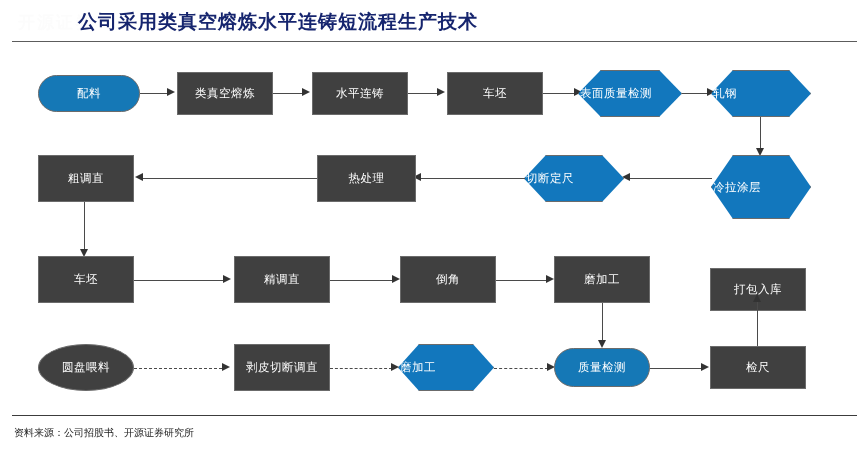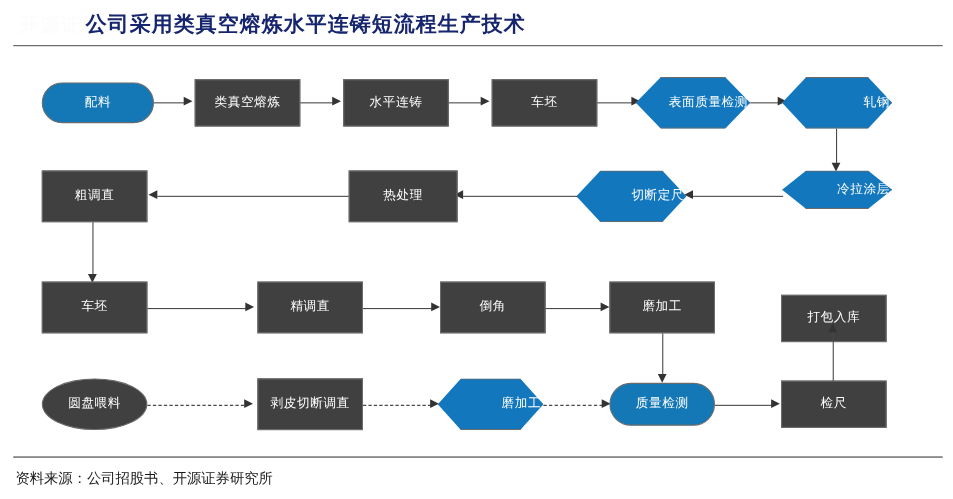--- a/index.html
+++ b/index.html
@@ -30,21 +30,21 @@
   .rule-top{
     position:absolute;left:12px;top:41px;width:845px;height:0;
     border-top:1.4px solid #5c5c5c;
   }
   .rule-bottom{
     position:absolute;left:12px;top:415px;width:845px;height:0;
     border-top:1.2px solid #3c3c3c;
   }
   .source{
     position:absolute;left:14px;top:426px;
-    font-size:13px;color:#1a1a1a;white-space:nowrap;
+    font-size:10px;color:#1a1a1a;white-space:nowrap;
   }
 
   
   .node{
     position:absolute;
     box-sizing:border-box;
     background:#404040;
     border:1.2px solid #6b6b6b;
     color:#ffffff;
     font-size:11.5px;
@@ -68,21 +68,21 @@
   }
   .hex .hexbody{
     position:absolute;inset:0;
     background:#1277bd;
     border:1.2px solid #6b6b6b;
     -webkit-clip-path:polygon(22% 0,78% 0,100% 50%,78% 100%,22% 100%,0 50%);
     clip-path:polygon(22% 0,78% 0,100% 50%,78% 100%,22% 100%,0 50%);
   }
   .hex .hexlabel{
     position:relative;z-index:2;
-    width:100%;text-align:right;
+    width:100%;text-align:left;
     color:#ffffff;font-size:11.5px;line-height:1.22;
   }
 
   
   .conn{position:absolute;background:#4a4a4a;}
   .conn.h{height:1.3px;}
   .conn.v{width:1.3px;}
   .conn.dash-h{
     height:0;background:transparent;
     border-top:1.4px dashed #4a4a4a;
@@ -152,21 +152,21 @@
   <div class="arrow right" style="left:707px;top:88px;"></div>
 
   <div class="node hex" style="left:711px;top:70px;width:100px;height:47px;">
     <div class="hexbody"></div>
     <div class="hexlabel">轧钢</div>
   </div>
 
   <div class="conn v" style="left:760px;top:117px;height:32px;"></div>
   <div class="arrow down" style="left:756px;top:148px;"></div>
 
-  <div class="node hex" style="left:711px;top:155px;width:100px;height:35px;">
+  <div class="node hex" style="left:711px;top:155px;width:100px;height:64px;">
     <div class="hexbody"></div>
     <div class="hexlabel">冷拉涂层</div>
   </div>
   <div class="conn h" style="left:630px;top:177.5px;width:82px;"></div>
   <div class="arrow left" style="left:622px;top:173px;"></div>
 
   <div class="node hex" style="left:524px;top:155px;width:100px;height:47px;">
     <div class="hexbody"></div>
     <div class="hexlabel">切断定尺</div>
   </div>

